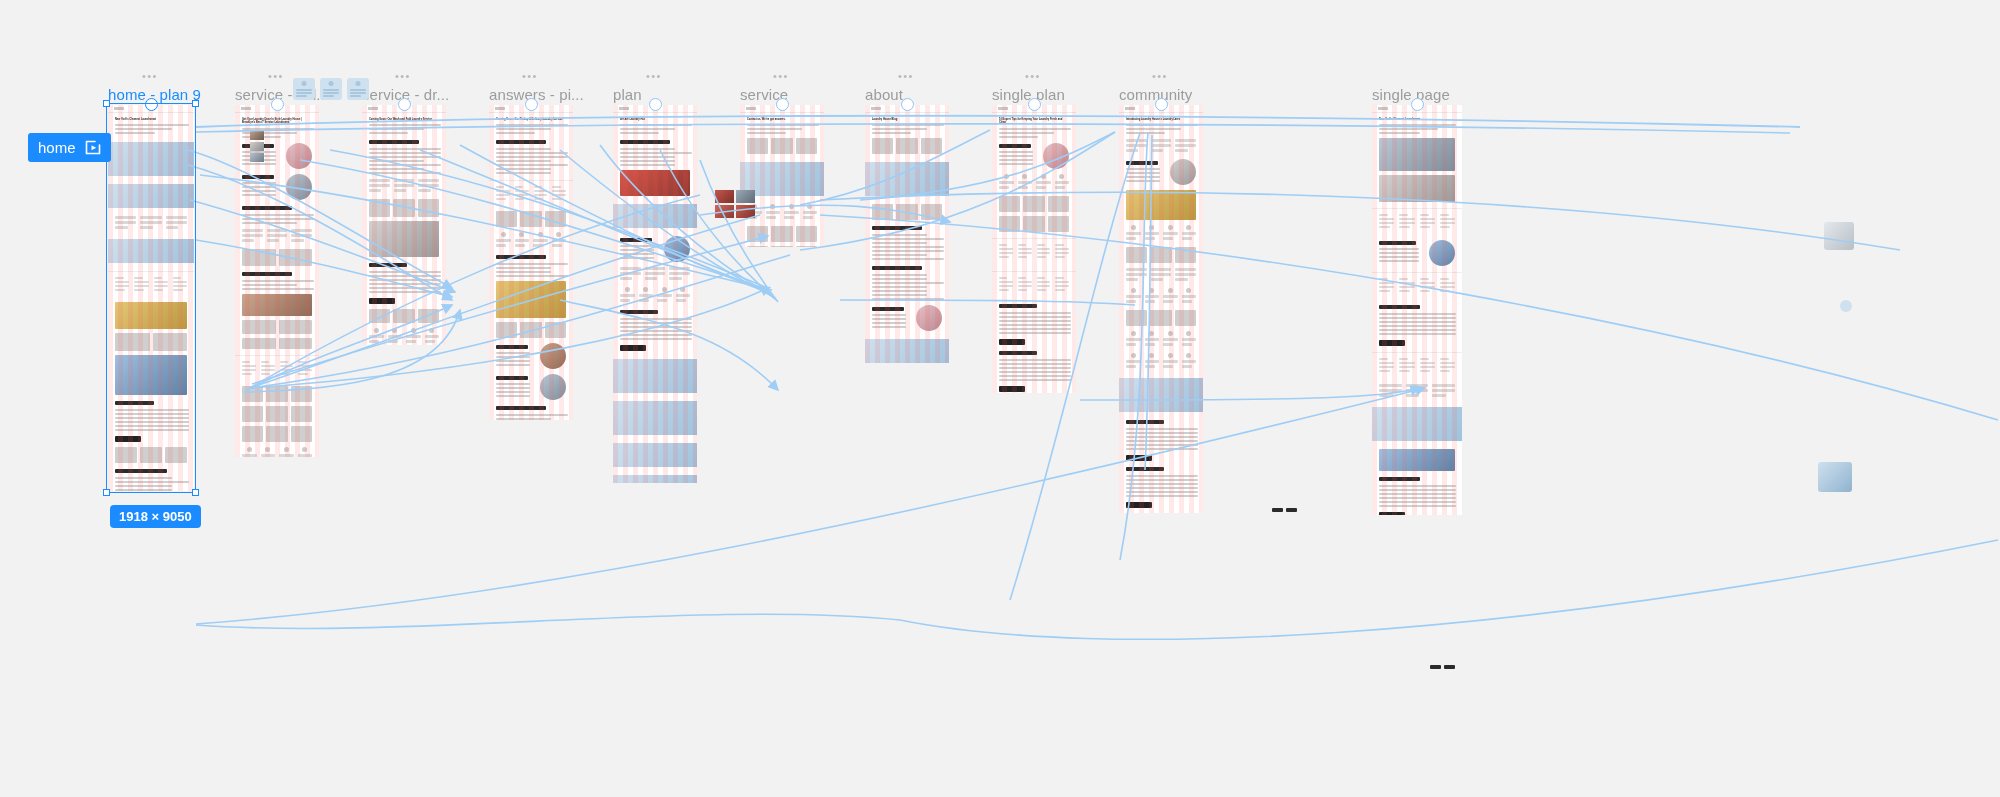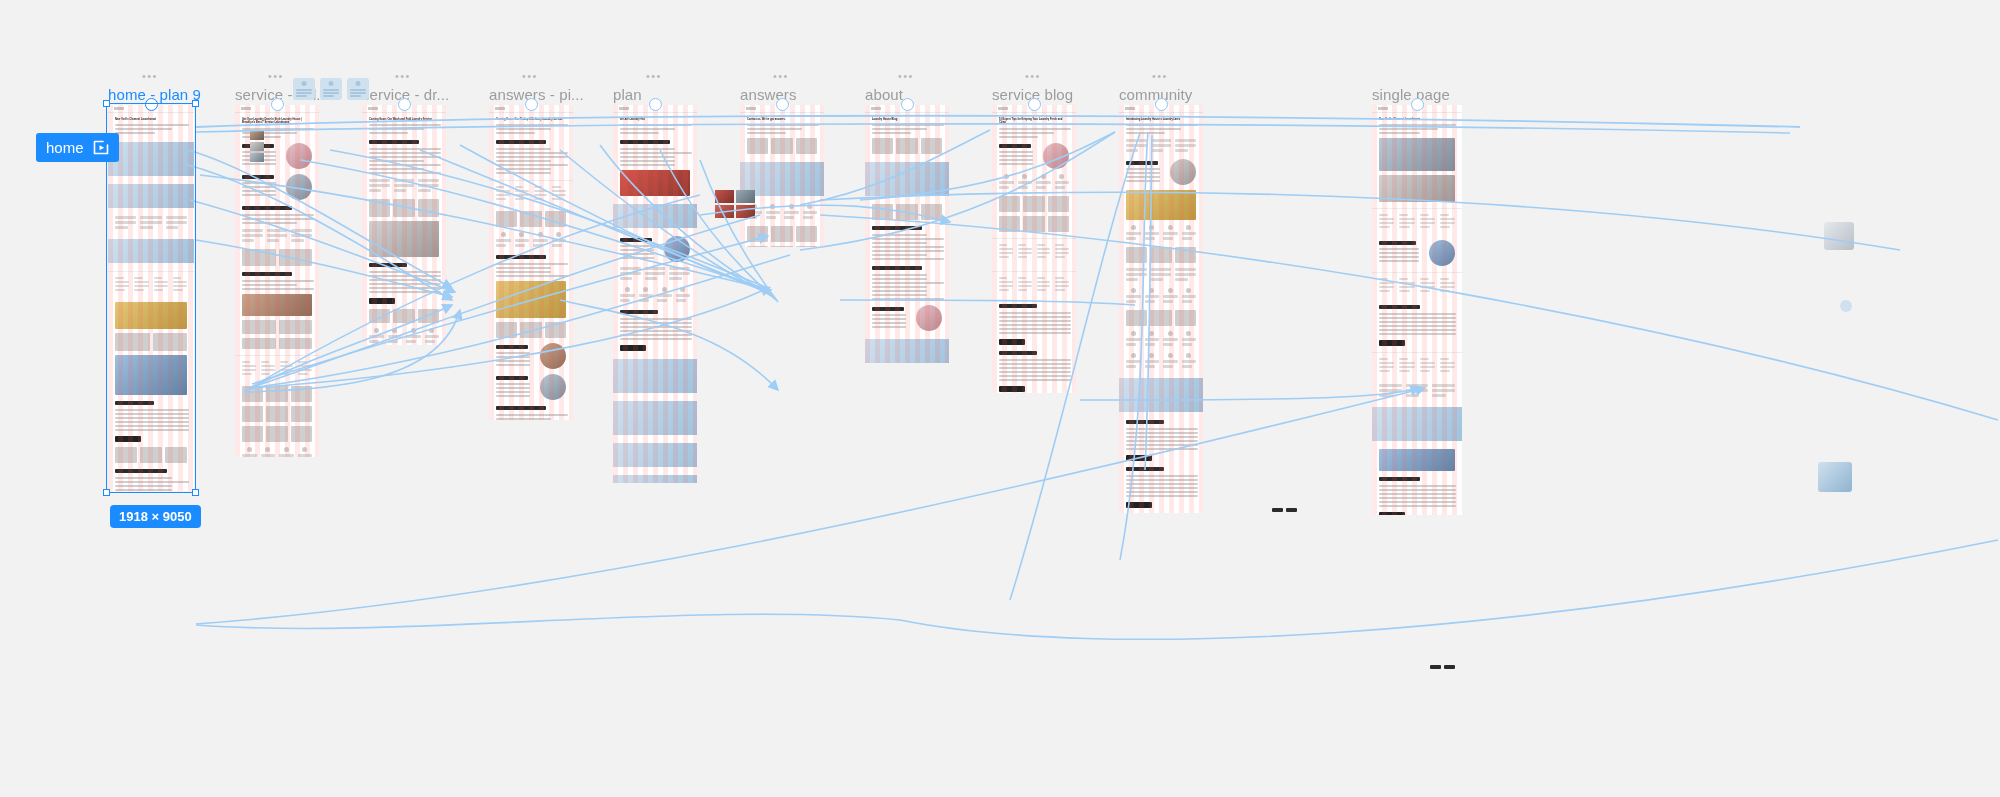--- a/index.html
+++ b/index.html
@@ -127,25 +127,25 @@
       <div class="frame-title sel" style="left: 108px; top: 86px;">home - plan 9</div>
       <div class="frame-dots" style="left: 142px; top: 70px;">•••</div>
       <div class="frame-title" style="left: 235px; top: 86px;">service - sel...</div>
       <div class="frame-dots" style="left: 268px; top: 70px;">•••</div>
       <div class="frame-title" style="left: 362px; top: 86px;">service - dr...</div>
       <div class="frame-dots" style="left: 395px; top: 70px;">•••</div>
       <div class="frame-title" style="left: 489px; top: 86px;">answers - pi...</div>
       <div class="frame-dots" style="left: 522px; top: 70px;">•••</div>
       <div class="frame-title" style="left: 613px; top: 86px;">plan</div>
       <div class="frame-dots" style="left: 646px; top: 70px;">•••</div>
-      <div class="frame-title" style="left: 740px; top: 86px;">answers</div>
+      <div class="frame-title" style="left: 740px; top: 86px;">service</div>
       <div class="frame-dots" style="left: 773px; top: 70px;">•••</div>
       <div class="frame-title" style="left: 865px; top: 86px;">about</div>
       <div class="frame-dots" style="left: 898px; top: 70px;">•••</div>
-      <div class="frame-title" style="left: 992px; top: 86px;">service blog</div>
+      <div class="frame-title" style="left: 992px; top: 86px;">single plan</div>
       <div class="frame-dots" style="left: 1025px; top: 70px;">•••</div>
       <div class="frame-title" style="left: 1119px; top: 86px;">community</div>
       <div class="frame-dots" style="left: 1152px; top: 70px;">•••</div>
       <div class="frame-title" style="left: 1372px; top: 86px;">single page</div>
     </div>
 
   <div id="frames">
       <div class="frame" style="left: 108px; top: 105px; width: 86px; height: 386px;">
         <div class="page">
           <div class="nav"></div>
@@ -1248,21 +1248,21 @@
 
   <div id="selection" style="left:106px;top:103px;width:90px;height:390px;">
     <div class="handle tl"></div>
     <div class="handle tr"></div>
     <div class="handle bl"></div>
     <div class="handle br"></div>
   </div>
 
   <div id="dim-badge" style="left:110px;top:505px;">1918 × 9050</div>
 
-  <div id="flow-badge" style="left:36px;top:133px;">
+  <div id="flow-badge" style="left:28px;top:133px;">
     <span>home</span>
     <span>
       <svg width="16" height="15" viewBox="0 0 16 15">
         <path d="M1.5 1.5 H10 M1.5 1.5 V13.5 H14.5 V5" stroke="#fff" stroke-width="1.6" fill="none" stroke-linecap="round"></path>
         <path d="M6.5 5.2 L11.2 7.7 L6.5 10.2 Z" fill="#fff"></path>
       </svg>
     </span>
   </div>
 
 </div>

